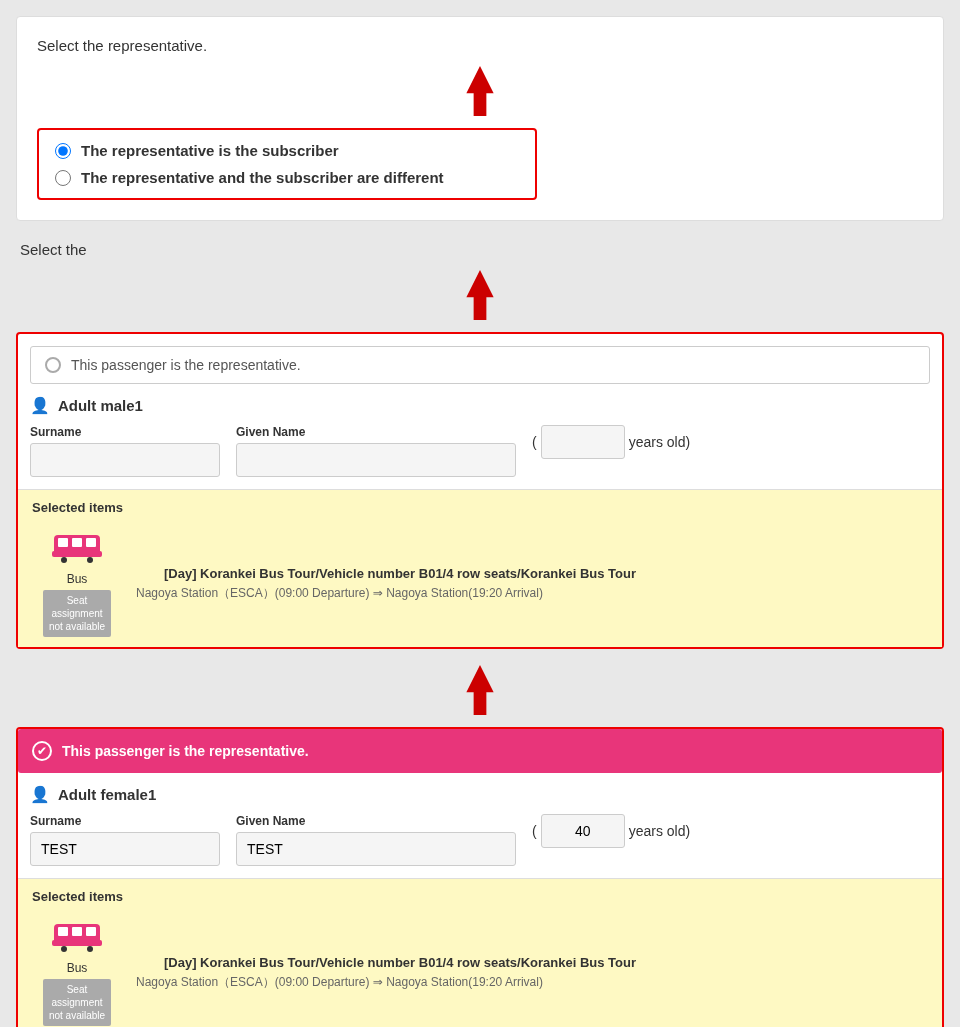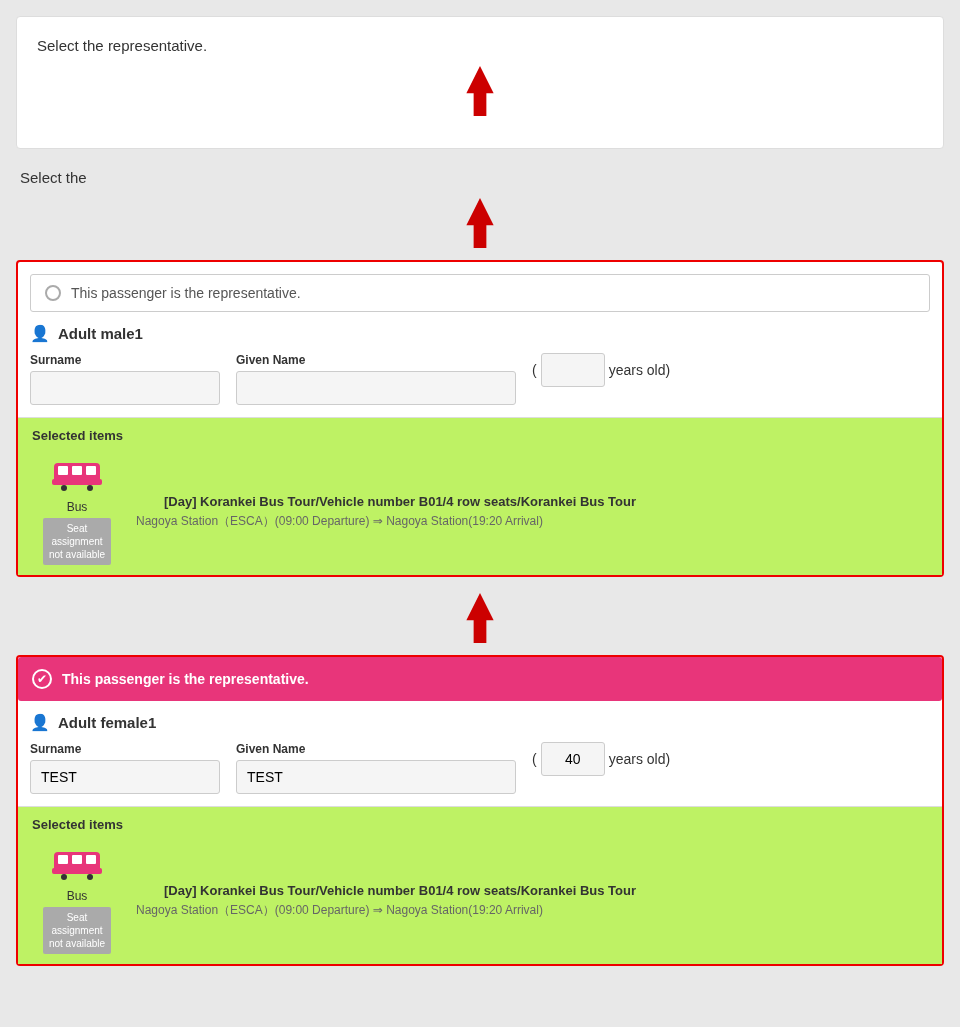--- a/index.html
+++ b/index.html
@@ -209,32 +209,32 @@
       font-size: 14px;
       color: #333;
     }
 
     .age-input {
       border: 1px solid #ccc;
       border-radius: 3px;
       padding: 8px 6px;
       font-size: 14px;
       background: #f5f5f5;
-      width: 64px;
+      width: 84px;
       text-align: center;
     }
 
     .age-label {
       font-size: 14px;
       color: #333;
     }
 
     
     .selected-items-section {
-      background: #bef264;
+      background: #fef9c3;
       border: 1px solid #ddd;
       border-radius: 4px;
       margin-top: 16px;
       padding: 0;
     }
 
     .selected-items-title {
       font-size: 13px;
       font-weight: bold;
       color: #333;
@@ -325,20 +325,30 @@
     <div class="section-title">Select the representative.</div>
     
     
     <div class="arrow-down">
       <svg class="arrow-svg" viewBox="0 0 40 55" xmlns="http://www.w3.org/2000/svg">
         <polygon points="20,0 35,30 27,30 27,55 13,55 13,30 5,30" class="arrow-red"></polygon>
       </svg>
     </div>
 
 
+    <div class="radio-group-box">
+      <label class="radio-item">
+        <input type="radio" name="representative" checked="" style="">
+        <span class="radio-label">The representative is the subscriber</span>
+      </label>
+      <label class="radio-item">
+        <input type="radio" name="representative" style="">
+        <span class="radio-label">The representative and the subscriber are different</span>
+      </label>
+    </div>
   </div>
 
   <div style="padding: 4px 4px 0 4px;">
     <div class="select-the-label">Select the</div>
   </div>
 
   <div class="arrow-down">
     <svg class="arrow-svg" viewBox="0 0 40 55" xmlns="http://www.w3.org/2000/svg">
       <polygon points="20,0 35,30 27,30 27,55 13,55 13,30 5,30" class="arrow-red"></polygon>
     </svg>

